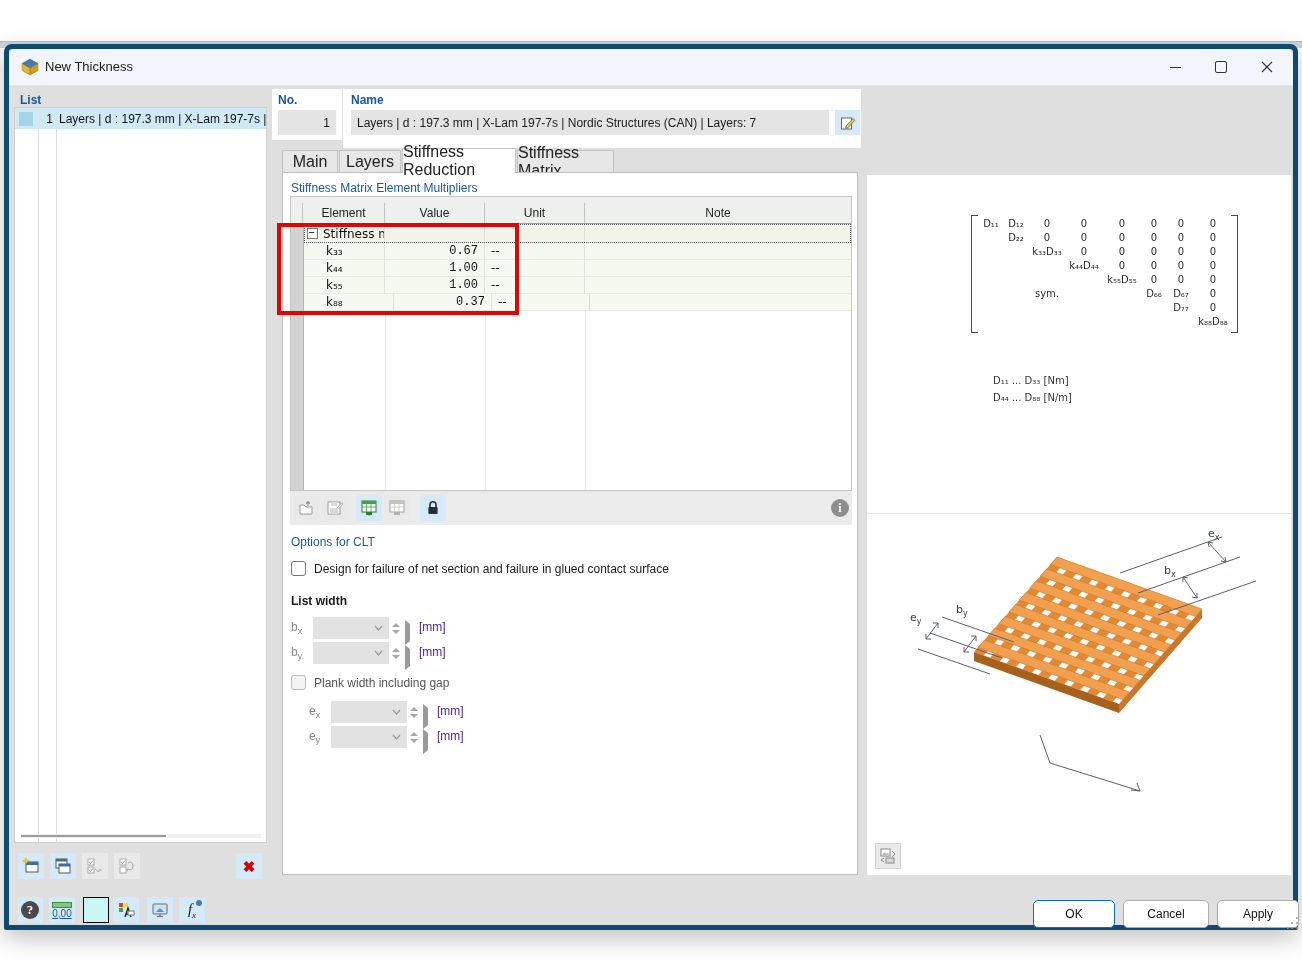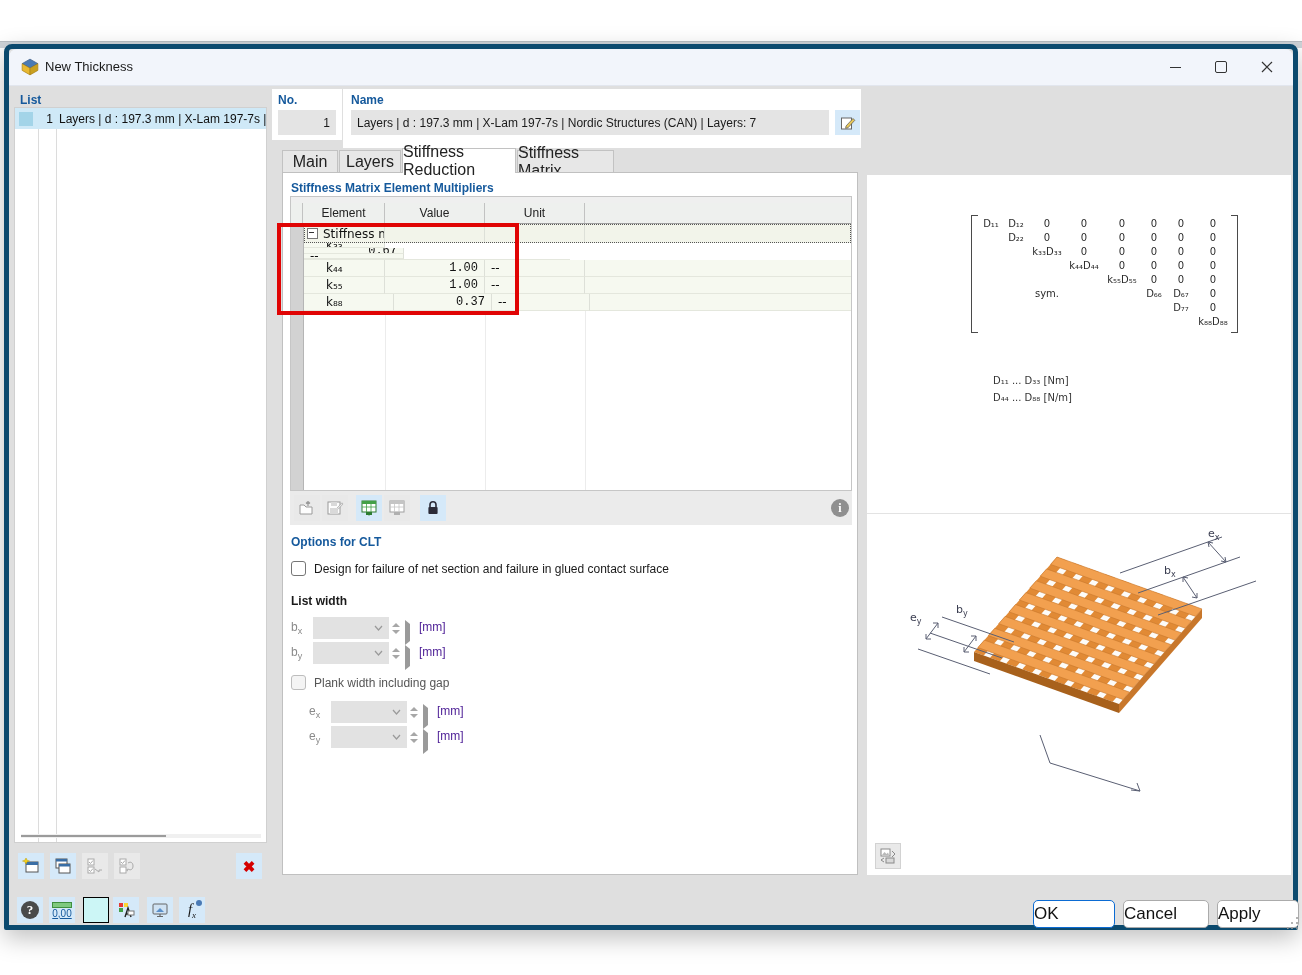--- a/index.html
+++ b/index.html
@@ -11,21 +11,21 @@
   .title-text{position:absolute;left:36px;top:10px;font-size:13px;color:#1a1a1a;}
   .winbtn{position:absolute;top:2px;width:44px;height:32px;display:flex;align-items:center;justify-content:center;}
   .panel{position:absolute;background:#ffffff;}
   .label-blue{color:#15599c;font-size:12px;font-weight:600;}
   .input-flat{background:#e4e4e4;font-size:12px;color:#1a1a1a;display:flex;align-items:center;box-sizing:border-box;overflow:hidden;white-space:nowrap;}
   .iconbtn{position:absolute;width:26px;height:26px;display:flex;align-items:center;justify-content:center;box-sizing:border-box;}
   .btn-blue{background:#d5e9f9;}
   .btn-gray{background:#e9e9e9;}
   .tab{position:absolute;top:0;height:23px;background:#e7e7e7;border:1px solid #c2c2c2;box-sizing:border-box;display:flex;align-items:center;justify-content:center;font-size:16px;color:#222;}
   .tab.active{background:#ffffff;height:25px;border-bottom:none;font-weight:400;z-index:3;}
-  .sec-title{font-size:12px;font-weight:700;color:#15599c;}
+  .sec-title{font-size:12px;font-weight:400;color:#15599c;}
   .th{display:flex;height:21px;background:#eef0ee;border-bottom:1px solid #9e9e9e;box-sizing:border-box;}
   .th>div{border-right:1px solid #c2c2c2;display:flex;align-items:center;justify-content:center;font-size:12px;color:#222;box-sizing:border-box;}
   .trow{position:absolute;display:flex;font-size:12px;color:#111;font-family:"DejaVu Sans","Liberation Sans",sans-serif;}
   .cell{box-sizing:border-box;display:flex;align-items:center;border-right:1px solid #dde0d8;overflow:hidden;}
   .rowbg{background:#f6f9f0;}
   .val-cell{justify-content:flex-end;padding-right:6px;font-family:Liberation Mono, monospace;}
   .unit-cell{padding-left:6px;}
   .expander{width:9px;height:9px;border:1px solid #777;background:#fff;position:relative;flex:none;}
   .expander::after{content:"";position:absolute;left:1px;top:3px;width:5px;height:1px;background:#333;}
   .cb{width:15px;height:15px;border:1px solid #767676;border-radius:3px;background:#fff;box-sizing:border-box;flex:none;}
@@ -37,21 +37,21 @@
   .tri-dn{width:0;height:0;border-left:4px solid transparent;border-right:4px solid transparent;border-top:4px solid #a7a7a7;}
   .tri-rt{width:0;height:0;border-top:4px solid transparent;border-bottom:4px solid transparent;border-left:5px solid #9a9a9a;}
   .unit-lab{font-size:12px;color:#4c1d95;}
   .field-lab{font-size:12px;color:#8a8a8a;}
   .field-lab sub,.opt-label sub{font-size:9px;}
   .opt-label{font-size:12px;color:#1a1a1a;}
   .mrow{display:grid;grid-template-columns:24px 26px 36px 38px 38px 26px 28px 36px;height:14px;}
   .mcell{font-size:10px;color:#2b2b2b;text-align:center;white-space:nowrap;font-family:"DejaVu Sans",sans-serif;line-height:14px;}
   .legend-line{font-size:10px;color:#333;font-family:"DejaVu Sans",sans-serif;margin-bottom:6px;}
   .bracket{position:absolute;width:7px;border:1.6px solid #4a4a4a;box-sizing:border-box;}
-  .footer-btn{position:absolute;height:26px;background:#ffffff;border:1px solid #ababab;border-radius:5px;font-size:17px;color:#111;display:flex;align-items:center;}
+  .footer-btn{position:absolute;height:26px;background:#ffffff;border:1px solid #ababab;border-radius:5px;font-size:12px;color:#111;display:flex;align-items:center;justify-content:center;}
   .red-annotation{position:absolute;border:4px solid #e00404;box-sizing:border-box;z-index:50;pointer-events:none;}
   .vguide{position:absolute;width:1px;background:#ececec;}
   .treeline{position:absolute;border-left:1px dotted #9a9a9a;}
   .treestub{position:absolute;border-top:1px dotted #9a9a9a;}
   svg text{font-family:"DejaVu Sans",sans-serif;}
 </style>
 </head>
 <body>
 
 <div class="bg-strip"></div>
@@ -167,41 +167,42 @@
 
     <div class="abs" style="left:7px;top:23px;width:562px;height:295px;border:1px solid #c6c6c6;box-sizing:border-box;background:#ffffff;">
 
       <div class="abs" style="left:0;top:0;width:100%;height:6px;background:#efefef;border-bottom:1px solid #d8d8d8;"></div>
 
       <div class="th abs" style="left:0;top:6px;width:100%;">
         <div style="width:12px;"></div>
         <div style="width:82px;">Element</div>
         <div style="width:100px;">Value</div>
         <div style="width:100px;">Unit</div>
+        <div style="width:266px;border-right:none;">Note</div>
       </div>
 
       <div class="abs" style="left:0;top:27px;width:12px;height:266px;background:#d2d2d2;border-right:1px solid #b5b5b5;"></div>
 
       <div class="trow" style="left:13px;top:27px;width:547px;height:19px;background:#f2f4ea;outline:1px dotted #555;outline-offset:-1px;">
         <div class="cell" style="width:81px;">
           <span class="expander" style="margin-left:3px;"></span>
           <span style="margin-left:5px;white-space:nowrap;overflow:visible;">Stiffness modification</span>
         </div>
         <div class="cell val-cell" style="width:100px;"></div>
         <div class="cell unit-cell" style="width:100px;"></div>
         <div class="cell" style="width:266px;border-right:none;"></div>
       </div>
 
       <div class="treeline" style="left:20px;top:46px;height:63px;"></div>
       <div class="treestub" style="left:20px;top:54px;width:12px;"></div>
       <div class="treestub" style="left:20px;top:71px;width:12px;"></div>
       <div class="treestub" style="left:20px;top:88px;width:12px;"></div>
       <div class="treestub" style="left:20px;top:105px;width:12px;"></div>
 
-      <div class="trow" style="left:13px;top:46px;width:547px;height:17px;flex-direction:column;">
+      <div class="trow" style="left:13px;top:46px;width:547px;height:17px;">
         <div class="cell rowbg" style="width:81px;padding-left:22px;border-bottom:1px solid #e4e7dd;">k₃₃</div>
         <div class="cell rowbg val-cell" style="width:100px;border-bottom:1px solid #e4e7dd;">0.67</div>
         <div class="cell rowbg unit-cell" style="width:100px;border-bottom:1px solid #e4e7dd;">--</div>
         <div class="cell rowbg" style="width:266px;border-right:none;border-bottom:1px solid #e4e7dd;"></div>
       </div>
       <div class="trow" style="left:13px;top:63px;width:547px;height:17px;">
         <div class="cell rowbg" style="width:81px;padding-left:22px;border-bottom:1px solid #e4e7dd;">k₄₄</div>
         <div class="cell rowbg val-cell" style="width:100px;border-bottom:1px solid #e4e7dd;">1.00</div>
         <div class="cell rowbg unit-cell" style="width:100px;border-bottom:1px solid #e4e7dd;">--</div>
         <div class="cell rowbg" style="width:266px;border-right:none;border-bottom:1px solid #e4e7dd;"></div>

